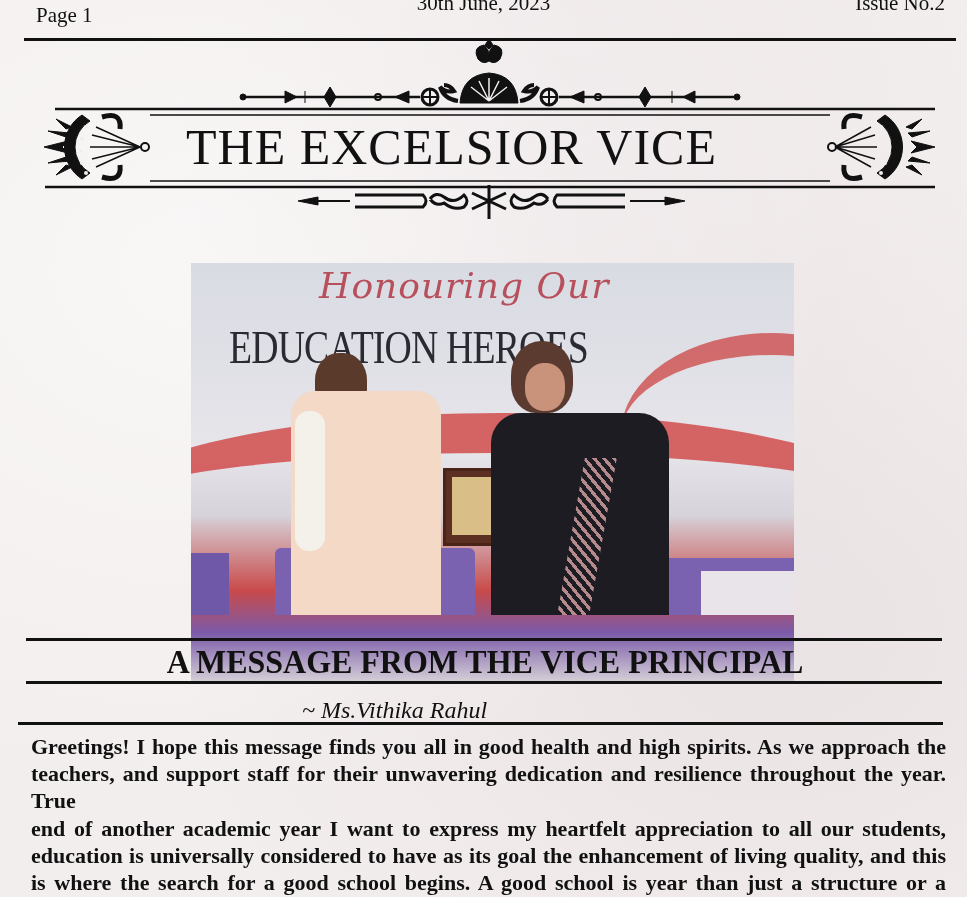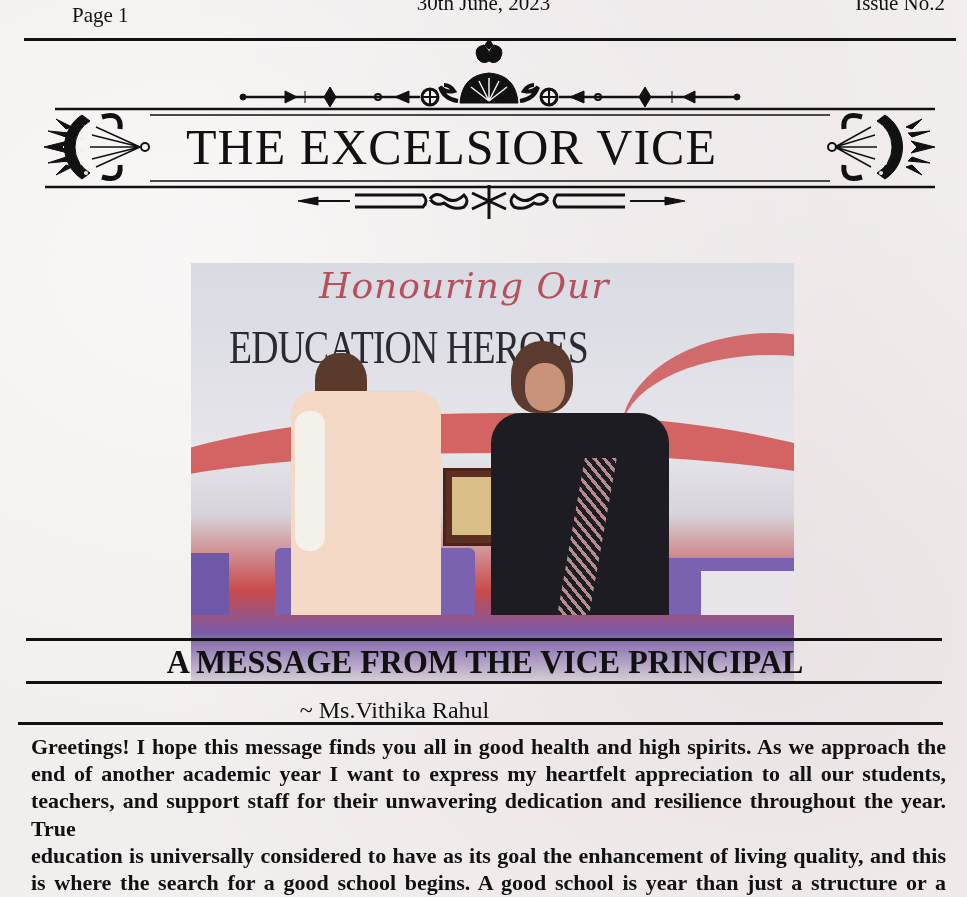--- a/index.html
+++ b/index.html
@@ -33,31 +33,31 @@
     position: absolute; left: 38px; top: 58px; font-size: 46px; color: #2b2a33;
     font-family: "Liberation Serif", serif; letter-spacing: -1px; transform: scaleX(0.82); transform-origin: left;
   }
   .photo .swoosh { position: absolute; border-radius: 50%; }
   .headline {
     position: absolute; left: 0; width: 1032px; top: 643px; text-align: center;
     font-weight: bold; font-size: 34px; line-height: 38px; transform: scaleX(0.94); transform-origin: left;
   }
   .byline {
     position: absolute; left: 0; width: 789px; top: 697px; text-align: center;
-    font-size: 24px; line-height: 26px;
+    font-style: italic; font-size: 24px; line-height: 26px;
   }
   .body-text {
     position: absolute; left: 31px; top: 733px; width: 915px;
     font-size: 22px; line-height: 27.2px; text-align: justify; text-align-last: justify; font-weight: bold;
   }
 </style>
 </head>
 <body>
 
-<div class="abs hdr-text" style="left:36px; top:3px;margin-left:36px;">Page 1</div>
+<div class="abs hdr-text" style="left:36px; top:3px;">Page 1</div>
 <div class="abs hdr-text" style="left:0; width:967px; text-align:center; top:-9px;">30th June, 2023</div>
 <div class="abs hdr-text" style="right:22px; top:-9px;">Issue No.2</div>
 <div class="rule" style="left:24px; top:38px; width:932px; height:3px;"></div>
 
 <svg class="abs" style="left:0; top:35px;" width="967" height="200">
   <g fill="#111" stroke="#111">
 
     <path d="M489 4 l4 6 l-4 4 l-4 -4z"></path>
     <path d="M478 24 q-6 -12 6 -14 q5 4 5 10 q0 -6 5 -10 q12 2 6 14 q-5 6 -11 2 q-6 4 -11 -2z"></path>
 
@@ -158,17 +158,17 @@
 </div>
 
 <div class="rule" style="left:26px; top:638px; width:916px; height:3px;"></div>
 <div class="headline">A MESSAGE FROM THE VICE PRINCIPAL</div>
 <div class="rule" style="left:26px; top:681px; width:916px; height:3px;"></div>
 <div class="byline">~ Ms.Vithika Rahul</div>
 <div class="rule" style="left:18px; top:722px; width:925px; height:3px;"></div>
 
 <div class="body-text">
   <div>Greetings! I hope this message finds you all in good health and high spirits. As we approach the</div>
+  <div>teachers, and support staff for their unwavering dedication and resilience throughout the year. True</div>
   <div>end of another academic year I want to express my heartfelt appreciation to all our students,</div>
-  <div>teachers, and support staff for their unwavering dedication and resilience throughout the year. True</div>
   <div>education is universally considered to have as its goal the enhancement of living quality, and this</div>
   <div>is where the search for a good school begins. A good school is year than just a structure or a library</div>
 </div>
 
 </body></html>

